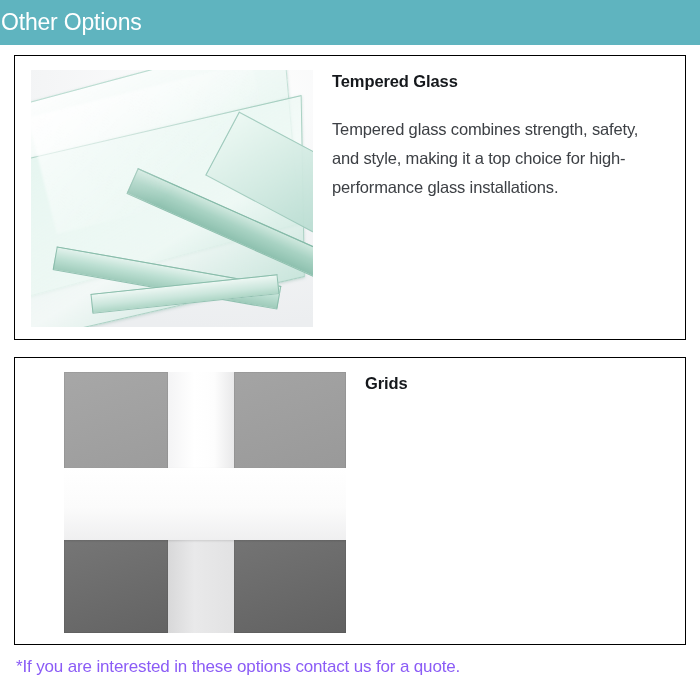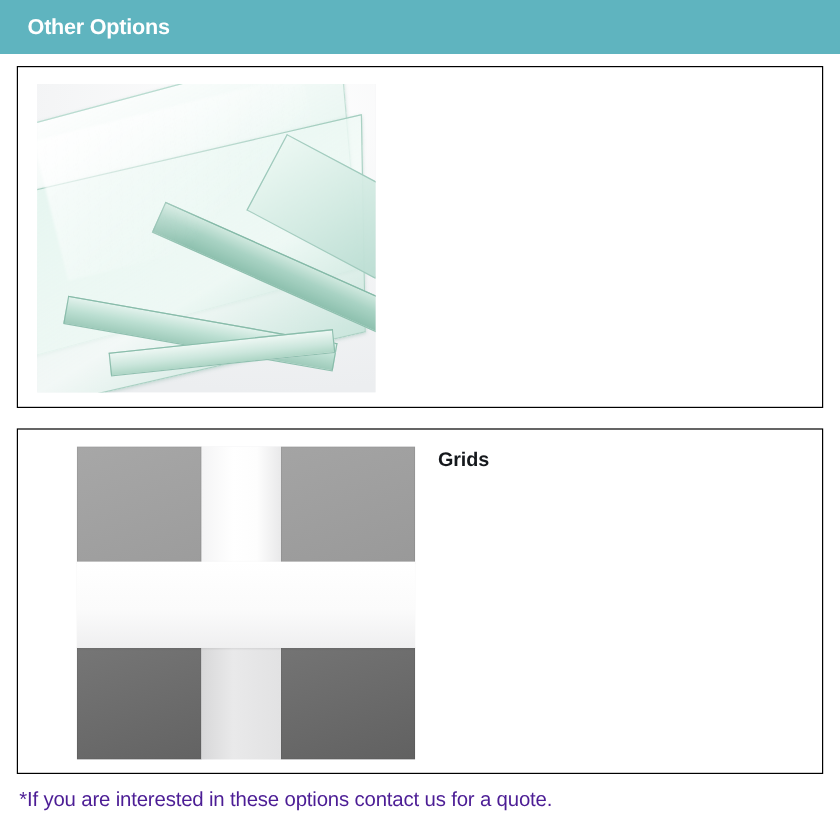--- a/index.html
+++ b/index.html
@@ -25,24 +25,24 @@
     position: absolute;
     left: 0;
     top: 0;
     width: 700px;
     height: 45px;
     background: #5fb4bf;
     box-sizing: border-box;
   }
   .header-title {
     position: absolute;
-    left: 23px;
+    left: 1px;
     top: 7px;
-    font-size: 18px;
-    font-weight: bold;
+    font-size: 23px;
+    font-weight: normal;
     color: #ffffff;
     letter-spacing: -0.2px;
     line-height: 30px;
     white-space: nowrap;
   }
 
   
   .card {
     position: absolute;
     left: 14px;
@@ -202,21 +202,21 @@
     background: linear-gradient(90deg,#d8d8d9 0%,#e9e9ea 40%,#e2e2e3 100%);
   }
 
   
   .footer-note {
     position: absolute;
     left: 16px;
     top: 655px;
     font-size: 17px;
     line-height: 24px;
-    color: #4c1d95;
+    color: #8b5cf6;
     letter-spacing: -0.15px;
     white-space: nowrap;
   }
 </style>
 </head>
 <body>
 
 <div class="page">
 
   <div class="header-bar">
@@ -228,20 +228,24 @@
       <div class="glass-scene">
         <div class="glass-sheet sheet-a"></div>
         <div class="glass-sheet sheet-b"></div>
         <div class="glass-tip"></div>
         <div class="sheet-edge edge-1"></div>
         <div class="sheet-edge edge-2"></div>
         <div class="sheet-edge edge-3"></div>
         <div class="glass-highlight"></div>
       </div>
     </div>
+    <div class="card-body">
+      <div class="card-heading">Tempered Glass</div>
+      <p class="card-text">Tempered glass combines strength, safety, and style, making it a top choice for high-performance glass installations.</p>
+    </div>
   </div>
 
   <div class="card card-2">
     <div class="card-media">
       <div class="grid-scene">
         <div class="pane pane-tl"></div>
         <div class="pane pane-tr"></div>
         <div class="pane pane-bl"></div>
         <div class="pane pane-br"></div>
         <div class="mullion-v"></div>

